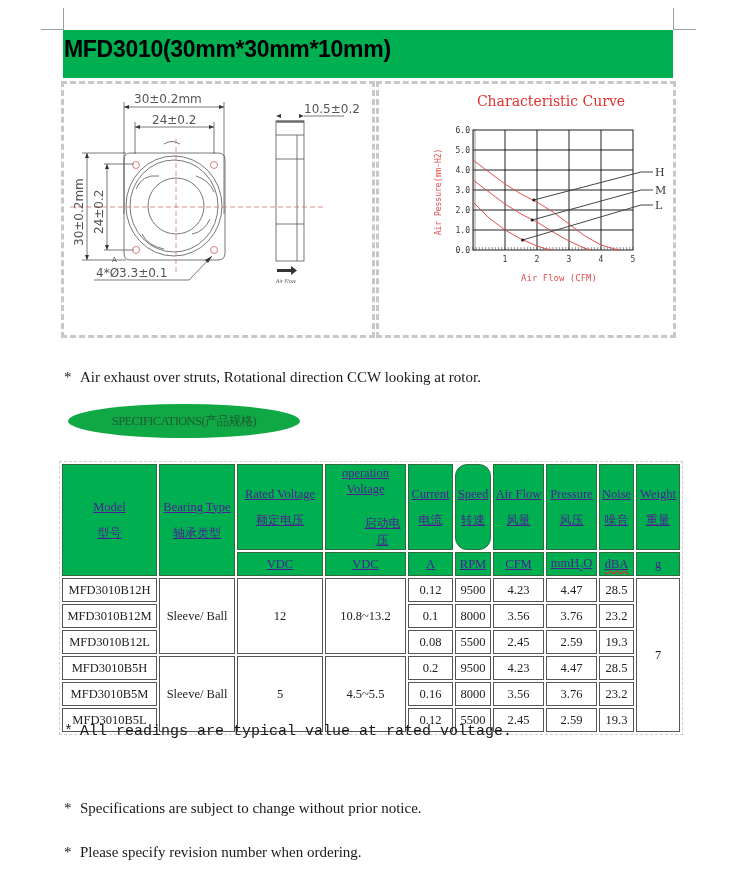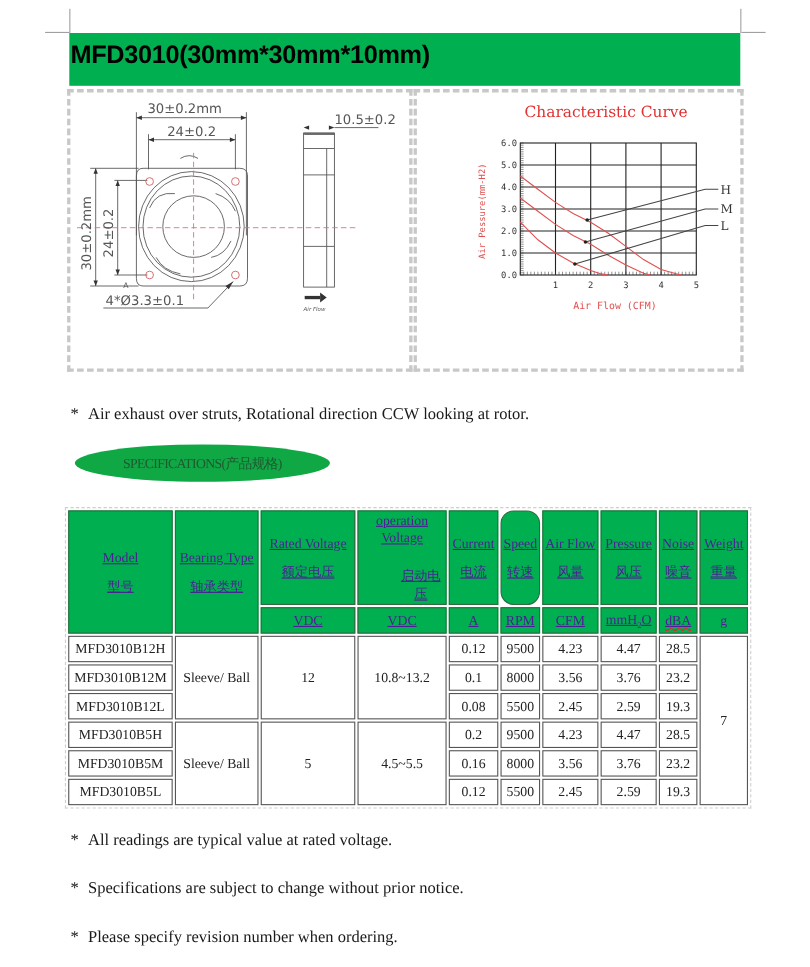--- a/index.html
+++ b/index.html
@@ -400,21 +400,21 @@
     <td class="v">MFD3010B5L</td>
     <td>0.12</td>
     <td>5500</td>
     <td>2.45</td>
     <td>2.59</td>
     <td>19.3</td>
   </tr>
 </tbody>
   </table>
 
-<div class="note" style="top:756px;">
+<div class="note" style="top:723px;font-family:Liberation Mono, monospace;">
   <span class="star">*</span><span>All readings are typical value at rated voltage.</span>
 </div>
 <div class="note" style="top:800px;">
   <span class="star">*</span><span>Specifications are subject to change without prior notice.</span>
 </div>
 <div class="note" style="top:844px;">
   <span class="star">*</span><span>Please specify revision number when ordering.</span>
 </div>
 
 </body></html>

